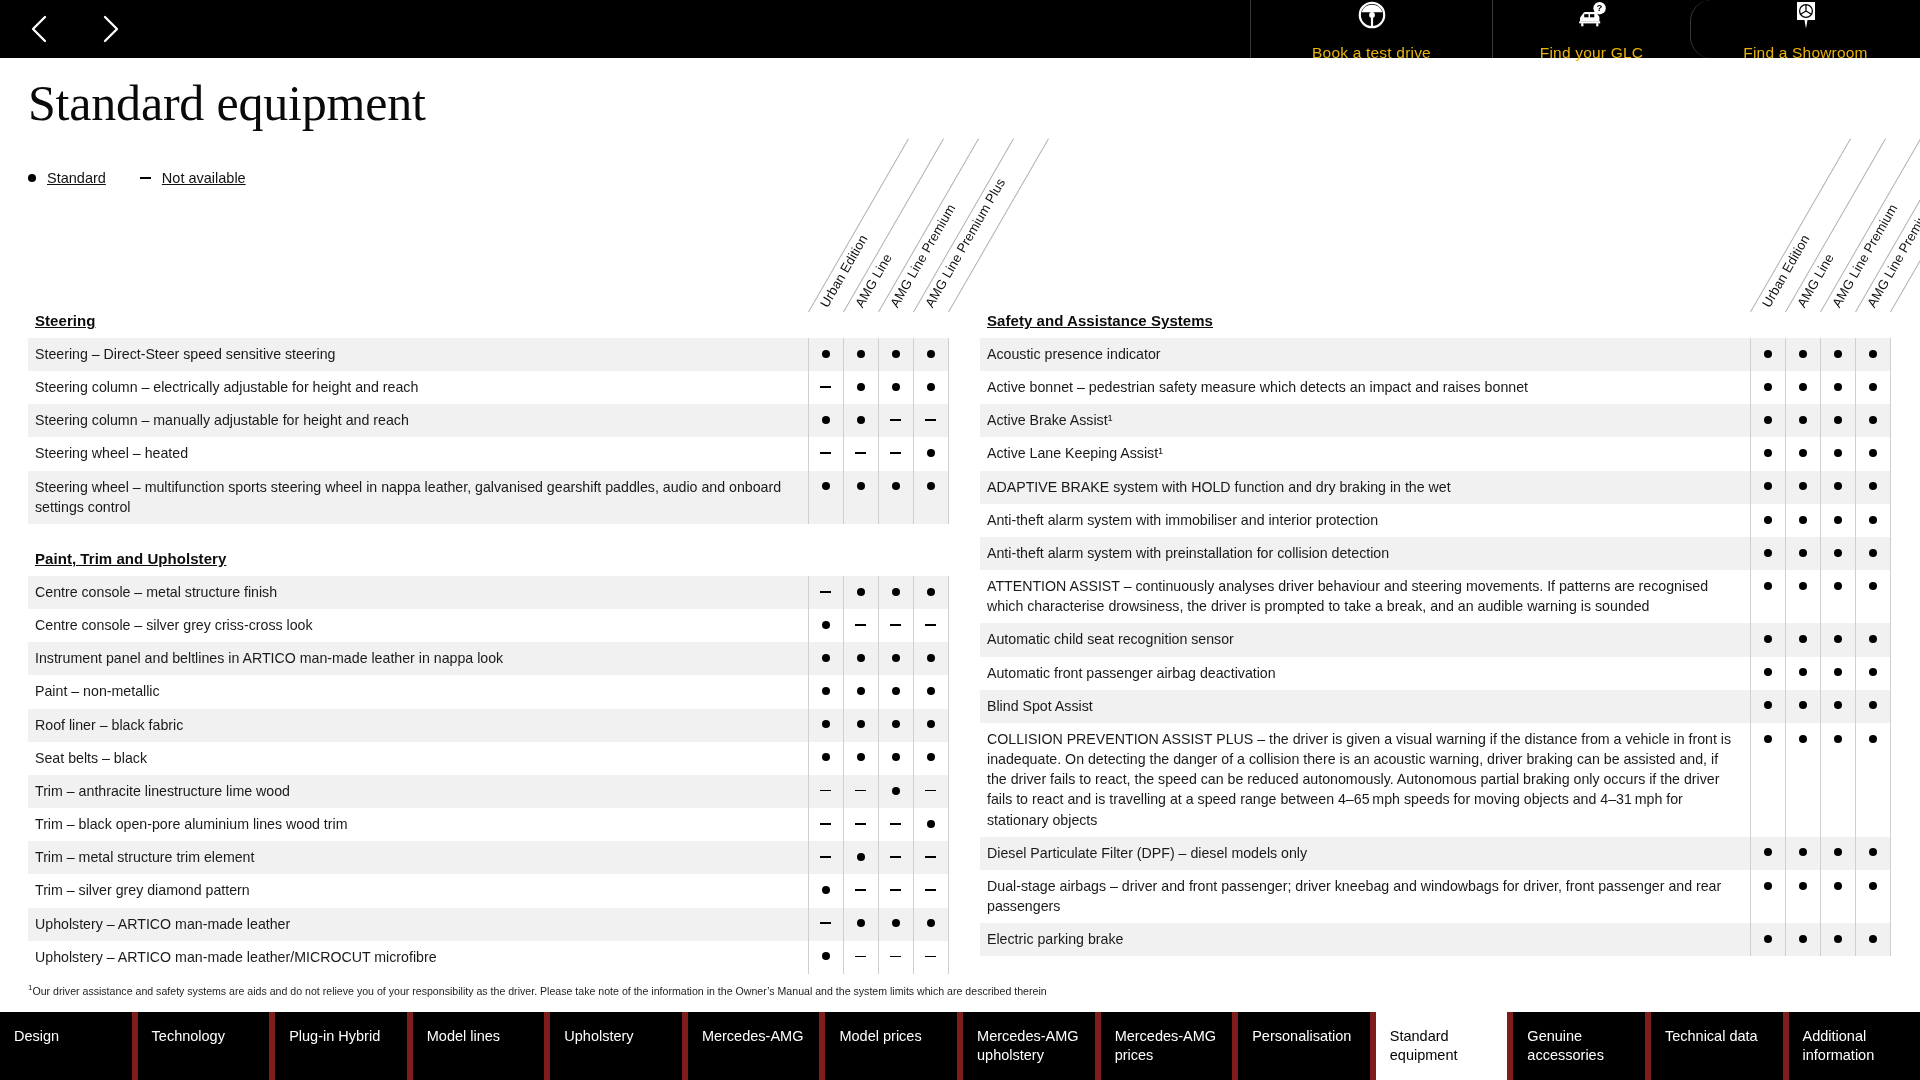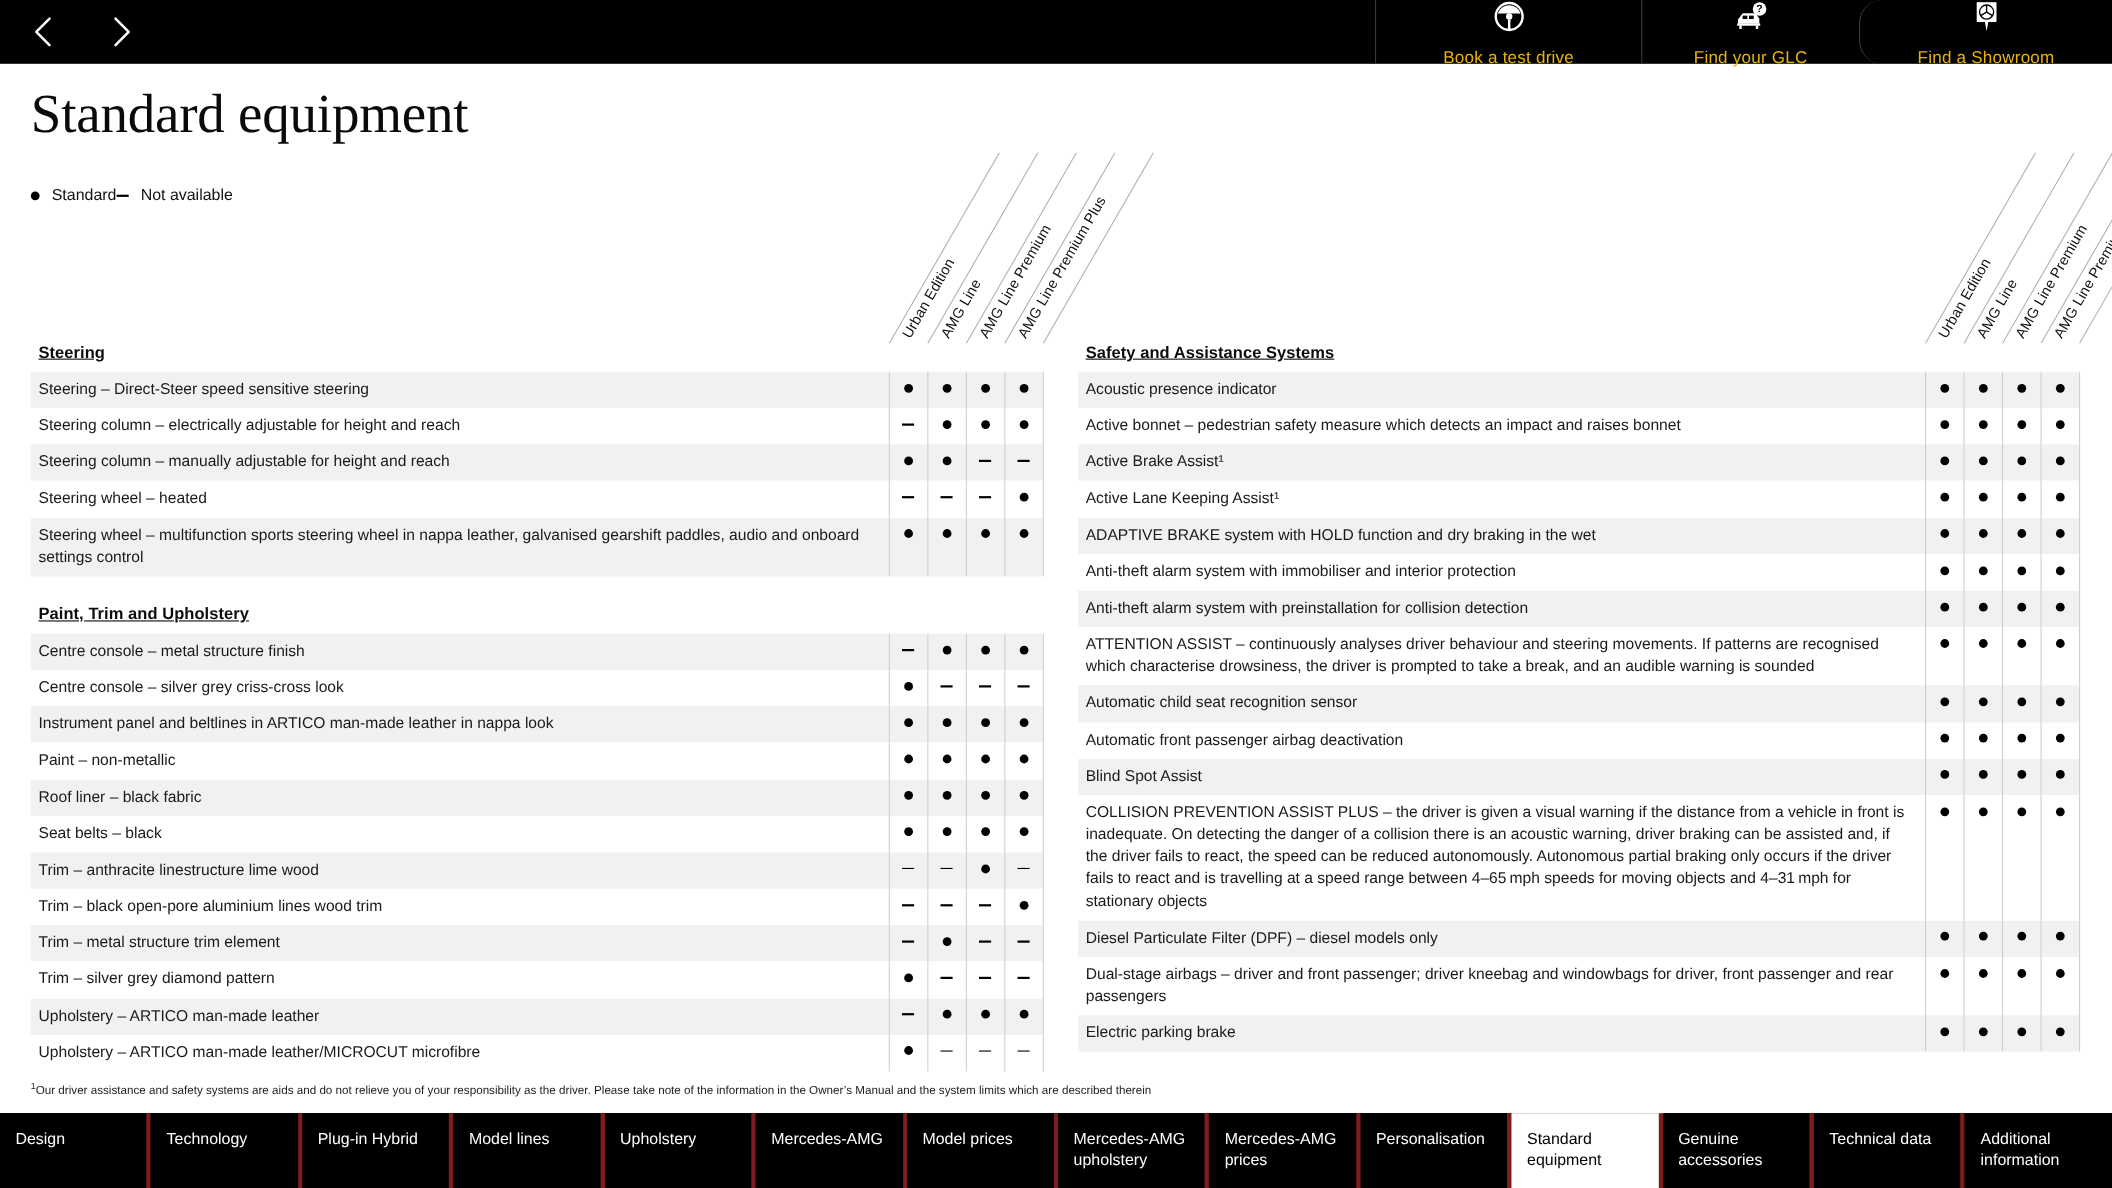--- a/index.html
+++ b/index.html
@@ -47,22 +47,22 @@
   .page-title {
     position: absolute; left: 28px; top: 74px;
     font-family: "Liberation Serif", serif;
     font-size: 50px;
     font-weight: 400;
     color: #0a0a0a;
     letter-spacing: -0.2px;
   }
   .legend {
     position: absolute; left: 28px; top: 170px;
-    display: flex; align-items: center; 
-    font-size: 14.5px; color: #111;
+    display: flex; align-items: center; gap: 34px;
+    font-size: 14.5px; color: #111; text-decoration: underline;
   }
   .legend .entry { display: flex; align-items: center; gap: 11px; }
   .legend .glyph-dot {
     width: 8px; height: 8px; border-radius: 50%; background: #000; display:inline-block;
   }
   .legend .glyph-dash {
     width: 11px; height: 1.6px; background: #000; display:inline-block;
   }
 
   
@@ -127,21 +127,21 @@
 
   
   .tabbar {
     position: absolute; left: 0; bottom: 0;
     width: 1920px; height: 68px;
     background: #000000;
     display: flex; align-items: stretch;
   }
   .tab {
     flex: 1 1 0;
-    border-right: 4px solid #7f1d1d;
+    border-right: 6px solid #7f1d1d;
     color: #ffffff;
     font-size: 14.5px;
     line-height: 1.28;
     display: flex; align-items: flex-start;
     padding: 15px 12px 0 14px;
     cursor: pointer;
     background: #000;
   }
   .tab:last-child { border-right: none; }
   .tab.active { background: #ffffff; color: #000000; }

